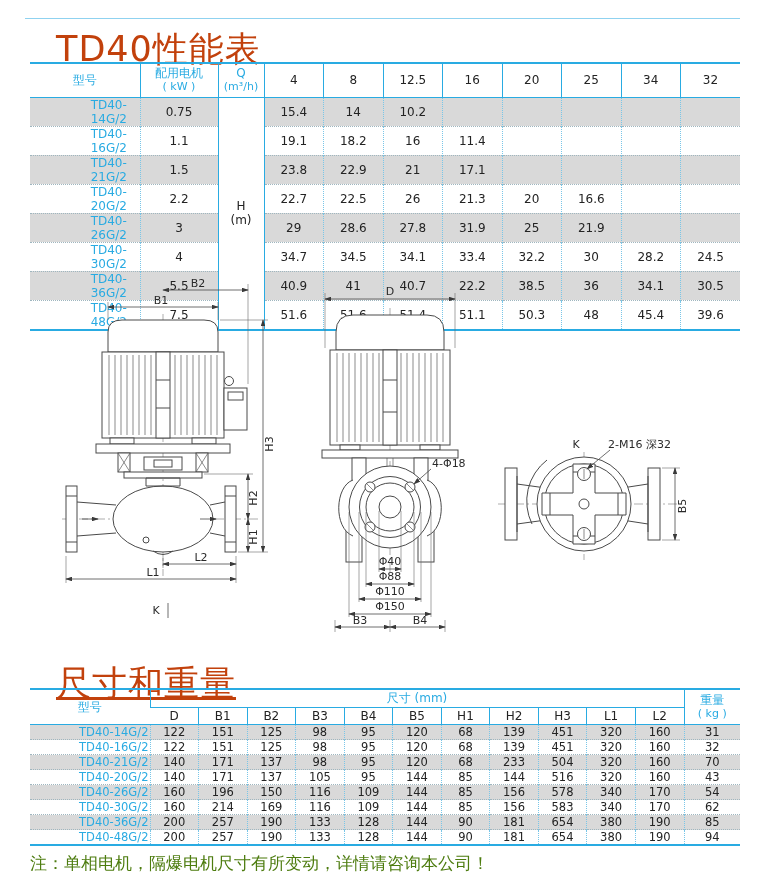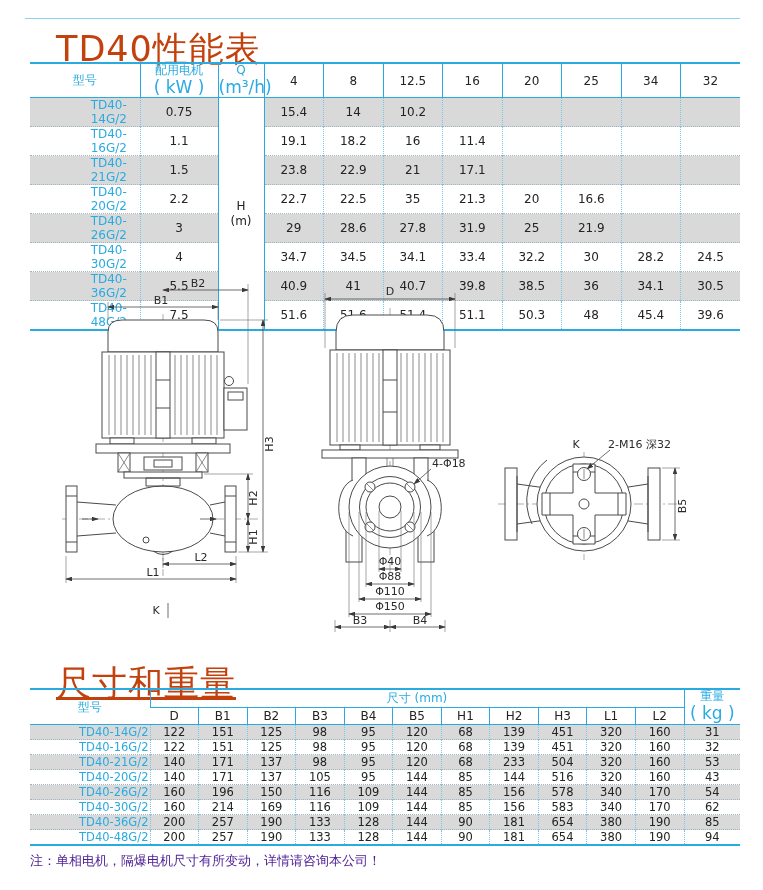--- a/index.html
+++ b/index.html
@@ -5,37 +5,37 @@
   * { box-sizing: border-box; }
   html,body { margin:0; padding:0; background:#fff; }
   body {
     width:763px; height:890px; position:relative; overflow:hidden;
     font-family:"DejaVu Sans","Liberation Sans",sans-serif; color:#232323;
   }
   .topline { position:absolute; left:25px; top:18px; width:715px; height:1px; background:#8fd2f0; }
   .title { position:absolute; left:28px; font-size:35px; color:#c2410c; letter-spacing:1px; white-space:nowrap;margin-left:28px; }
   #title1 { top:26px; }
   #title2 { top:660px;text-decoration:underline; }
-  .note { position:absolute; left:30px; top:852px; font-size:13px; color:#4c1d95; }
+  .note { position:absolute; left:30px; top:852px; font-size:17px; color:#4d7c0f; }
 
   .tblwrap { position:absolute; left:30px; }
   #perf-wrap { top:62px; }
   #dim-wrap  { top:688px; }
 
   table {
     border-collapse:collapse; table-layout:fixed; width:710px;
     font-size:12px; border-top:2px solid #29abe2; border-bottom:2px solid #29abe2;
   }
   th { font-weight:normal; padding:0; }
   thead th { border-left:1px solid #29abe2; }
   thead tr > th:first-child { border-left:none; }
   thead { border-bottom:1px solid #29abe2; }
   .cyan { color:#29abe2; }
   .two-line { line-height:1.15; font-size:12px;margin-left:32px; }
-  .two-line .sub { font-size:17px; }
+  .two-line .sub { font-size:11px; }
 
   #perf-table thead th { height:34px; }
   #dim-table thead th { height:17px; }
   #dim-table thead tr:first-child th { border-bottom:1px solid #29abe2; }
 
   tbody td {
     text-align:center; padding:0; height:16px;
     border-left:1px dotted #79c6e8; border-top:1px dotted #9fb6bf;
     color:#232323;
   }
@@ -127,21 +127,21 @@
           <td></td>
           <td></td>
           <td></td>
           <td></td>
         </tr>
         <tr>
           <td class="model">TD40-20G/2</td>
           <td>2.2</td>
           <td>22.7</td>
           <td>22.5</td>
-          <td>35</td>
+          <td>26</td>
           <td>21.3</td>
           <td>20</td>
           <td>16.6</td>
           <td></td>
           <td></td>
         </tr>
         <tr>
           <td class="model">TD40-26G/2</td>
           <td>3</td>
           <td>29</td>
@@ -164,21 +164,21 @@
           <td>30</td>
           <td>28.2</td>
           <td>24.5</td>
         </tr>
         <tr>
           <td class="model">TD40-36G/2</td>
           <td>5.5</td>
           <td>40.9</td>
           <td>41</td>
           <td>40.7</td>
-          <td>39.8</td>
+          <td>22.2</td>
           <td>38.5</td>
           <td>36</td>
           <td>34.1</td>
           <td>30.5</td>
         </tr>
         <tr>
           <td class="model">TD40-48G/2</td>
           <td>7.5</td>
           <td>51.6</td>
           <td>51.6</td>
@@ -540,21 +540,21 @@
           <td>171</td>
           <td>137</td>
           <td>98</td>
           <td>95</td>
           <td>120</td>
           <td>68</td>
           <td>233</td>
           <td>504</td>
           <td>320</td>
           <td>160</td>
-          <td class="wcell">53</td>
+          <td class="wcell">70</td>
         </tr>
         <tr>
           <td class="model">TD40-20G/2</td>
           <td>140</td>
           <td>171</td>
           <td>137</td>
           <td>105</td>
           <td>95</td>
           <td>144</td>
           <td>85</td>

